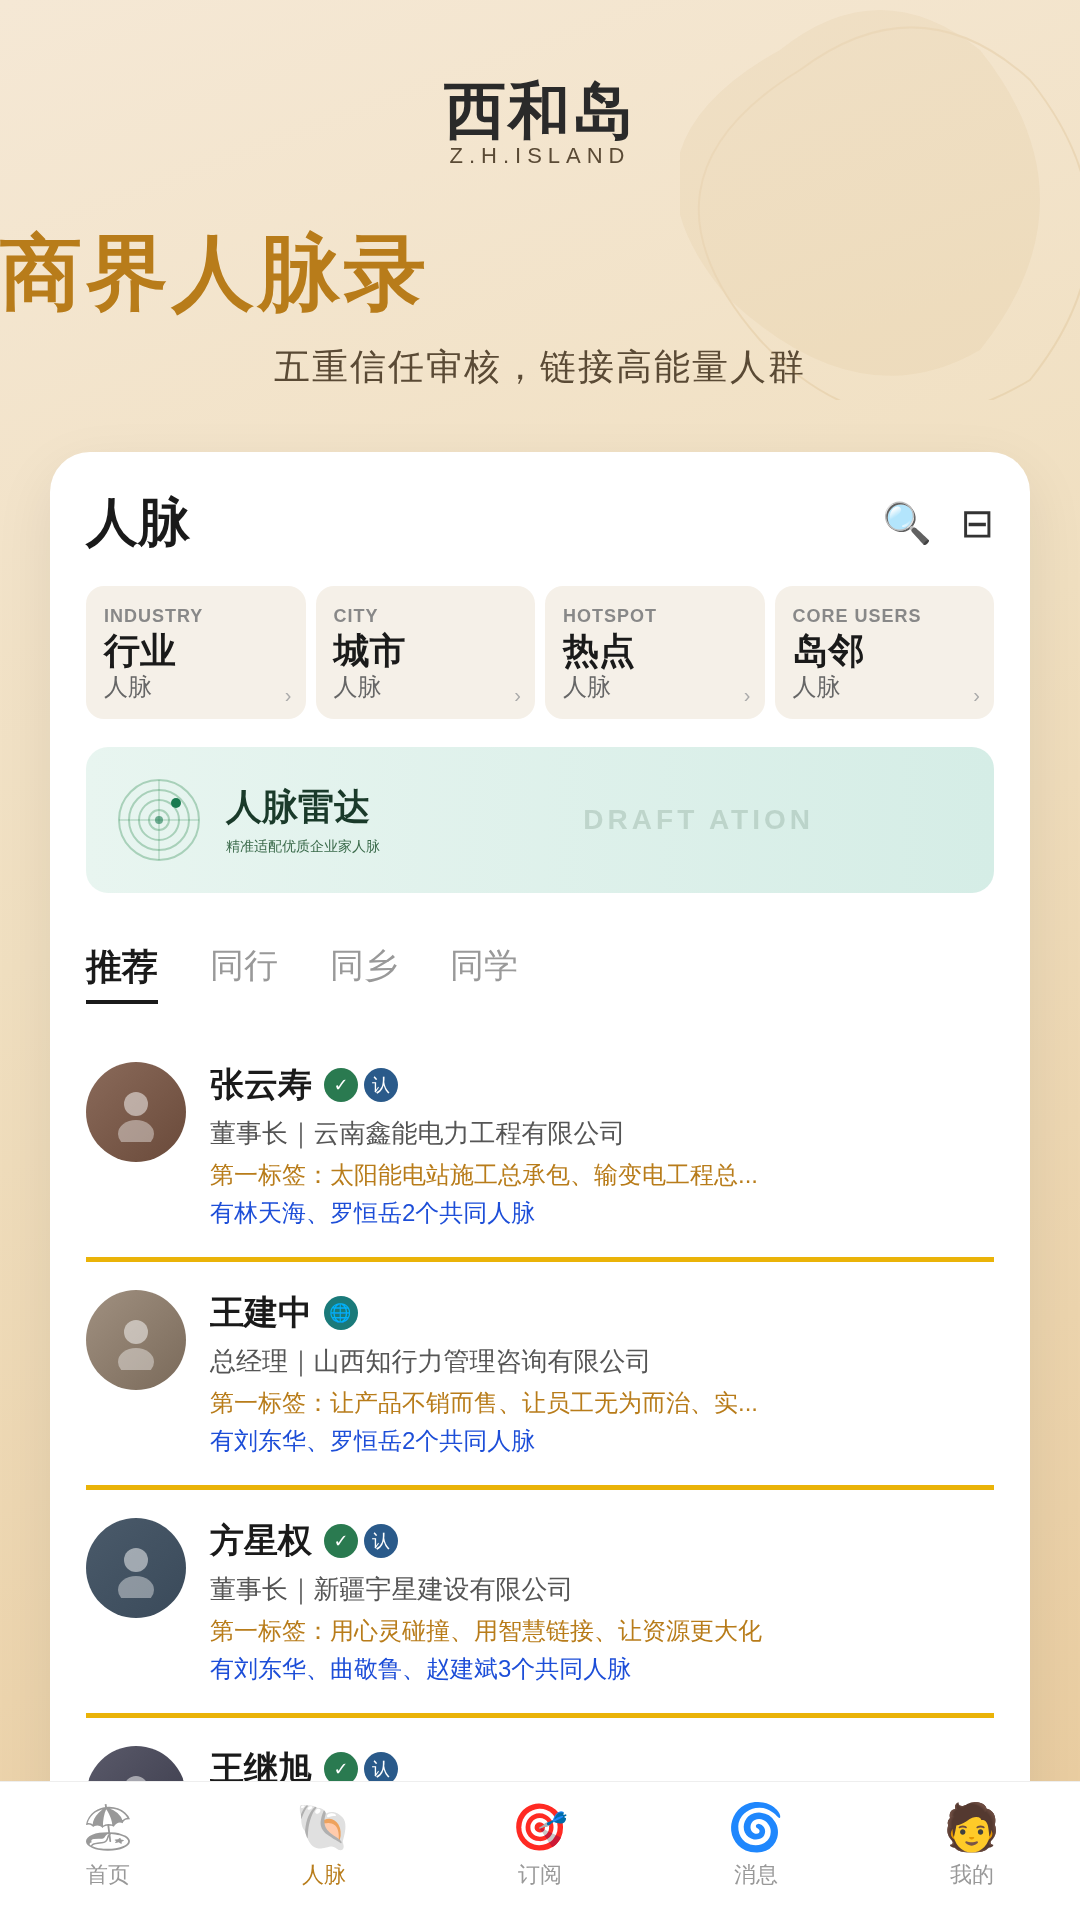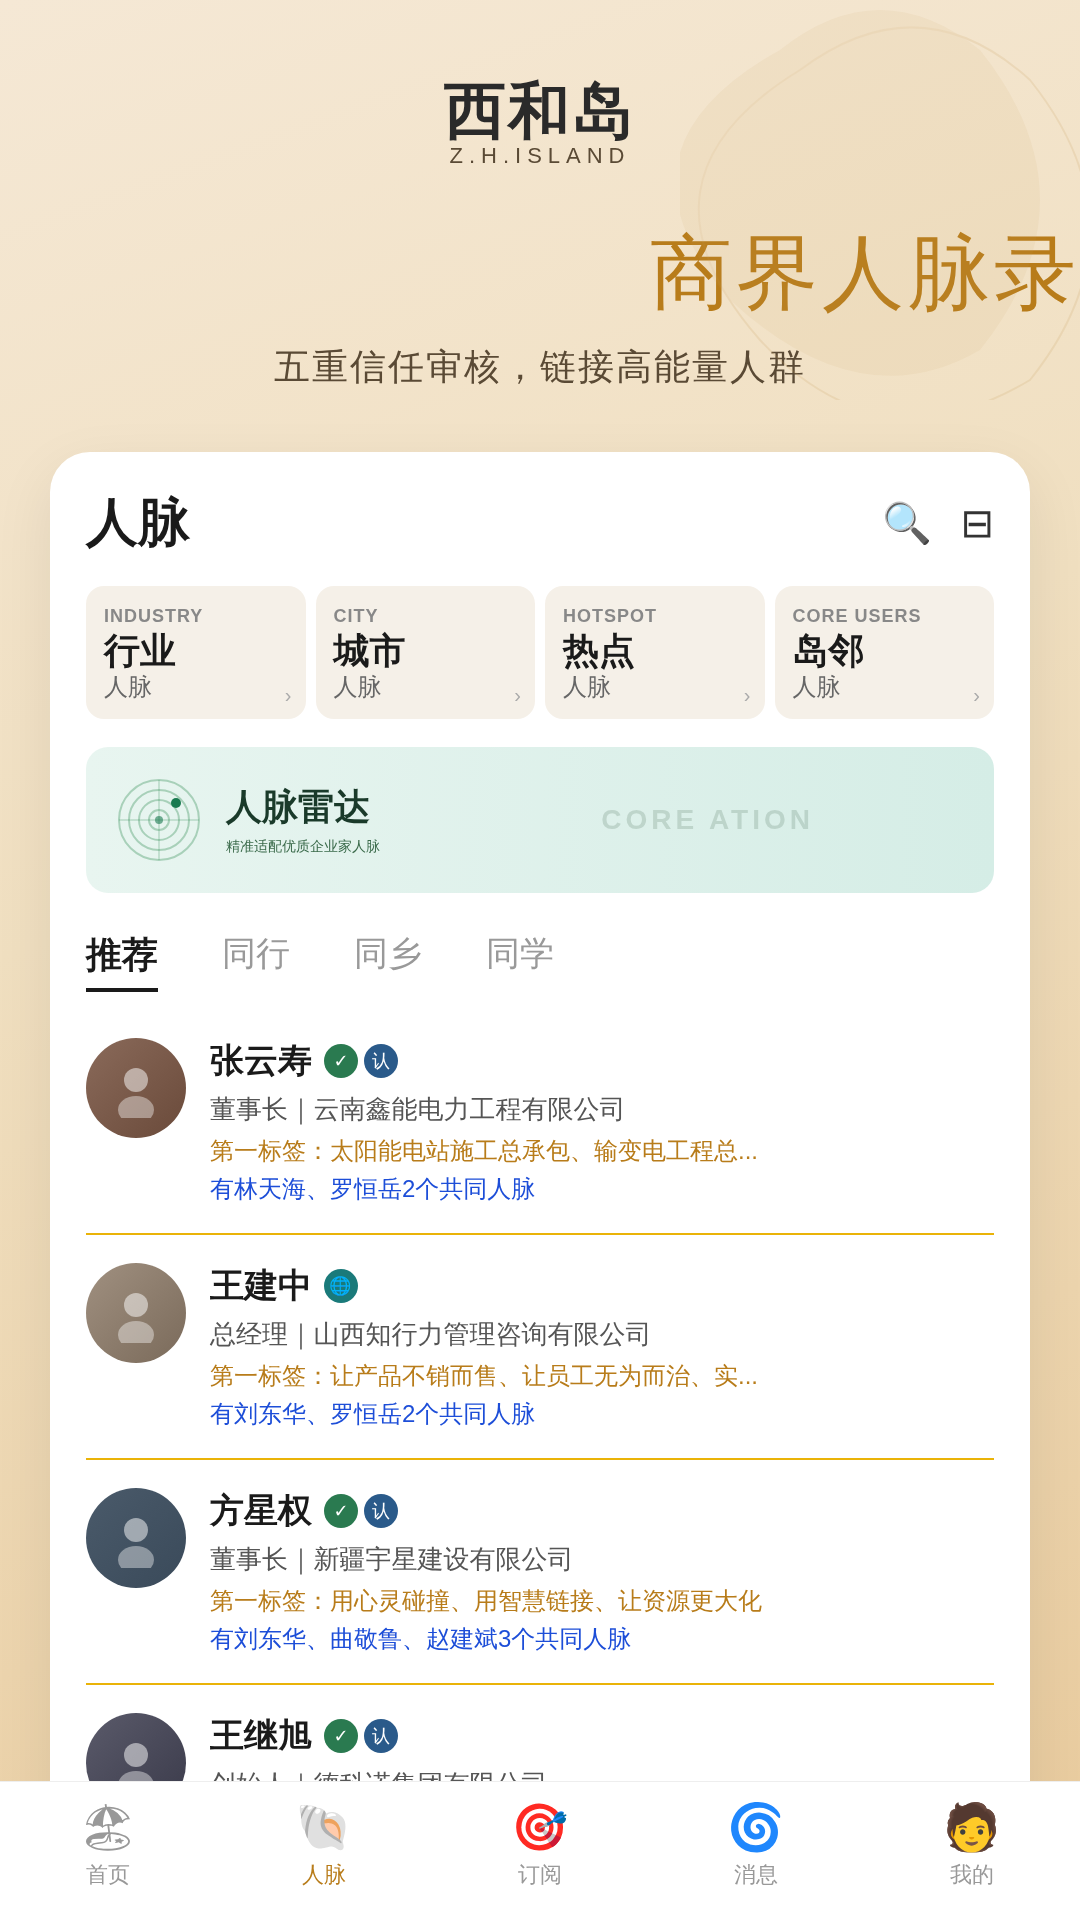--- a/index.html
+++ b/index.html
@@ -37,23 +37,23 @@
     }
     .logo-subtitle {
       font-size: 22px;
       color: #5a4a35;
       letter-spacing: 6px;
       margin-top: 1px;
       font-weight: 500;
     }
 
     .main-title {
-      text-align: right;
+      text-align: left;
       font-size: 82px;
-      font-weight: 400;
+      font-weight: 700;
       color: #b87c1a;
       margin-top: 30px;
       letter-spacing: 4px;
     }
     .sub-title {
       text-align: center;
       font-size: 36px;
       color: #5a4a35;
       margin-top: 14px;
       letter-spacing: 2px;
@@ -171,24 +171,24 @@
       padding: 18px 36px;
       font-size: 26px;
       font-weight: 600;
       cursor: pointer;
       white-space: nowrap;
     }
 
     
     .tabs-row {
       display: flex;
-      gap: 16px;
+      gap: 4px;
       padding: 36px 0 16px 0;
       background: #fff;
-      margin: 2px -36px;
+      margin: 14px -36px;
       padding-left: 36px;
       padding-right: 36px;
     }
     .tab-item {
       font-size: 34px;
       color: #999;
       margin-right: 48px;
       cursor: pointer;
       padding-bottom: 8px;
     }
@@ -202,21 +202,21 @@
     
     .people-list {
       background: #fff;
       margin: 0 -36px;
       padding: 0 36px;
     }
     .person-row {
       display: flex;
       align-items: flex-start;
       padding: 28px 0;
-      border-bottom: 2px solid #eab308;
+      border-bottom: 5px solid #eab308;
       cursor: pointer;
     }
     .person-avatar {
       width: 100px;
       height: 100px;
       border-radius: 50%;
       background: #c8bdb0;
       margin-right: 24px;
       flex-shrink: 0;
       overflow: hidden;
@@ -394,21 +394,21 @@
       </g>
       <line x1="45" y1="5" x2="45" y2="85" stroke="#4a9a6a" stroke-width="1.5" opacity="0.3"></line>
       <line x1="5" y1="45" x2="85" y2="45" stroke="#4a9a6a" stroke-width="1.5" opacity="0.3"></line>
       <circle class="radar-dot" cx="62" cy="28" r="5"></circle>
       <circle class="radar-dot" cx="45" cy="45" r="4" opacity="0.6"></circle>
     </svg>
     <div class="radar-text-area">
       <div class="radar-title">人脉雷达</div>
       <div class="radar-sub">精准适配优质企业家人脉</div>
     </div>
-    <span class="radar-draft">CORE ATION</span>
+    <span class="radar-draft">DRAFT ATION</span>
   </div>
 
   <div class="tabs-row" id="tabs-container">
       <div class="tab-item active">推荐</div>
       <div class="tab-item">同行</div>
       <div class="tab-item">同乡</div>
       <div class="tab-item">同学</div>
     </div>
 
   <div class="people-list" id="people-container">

